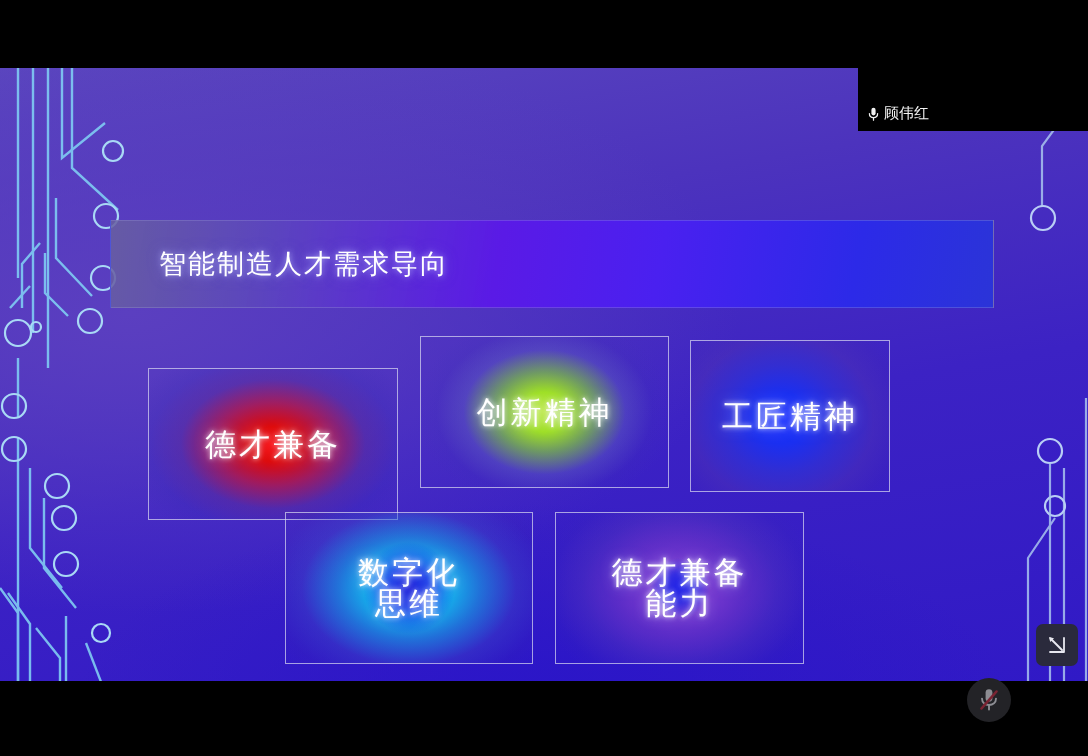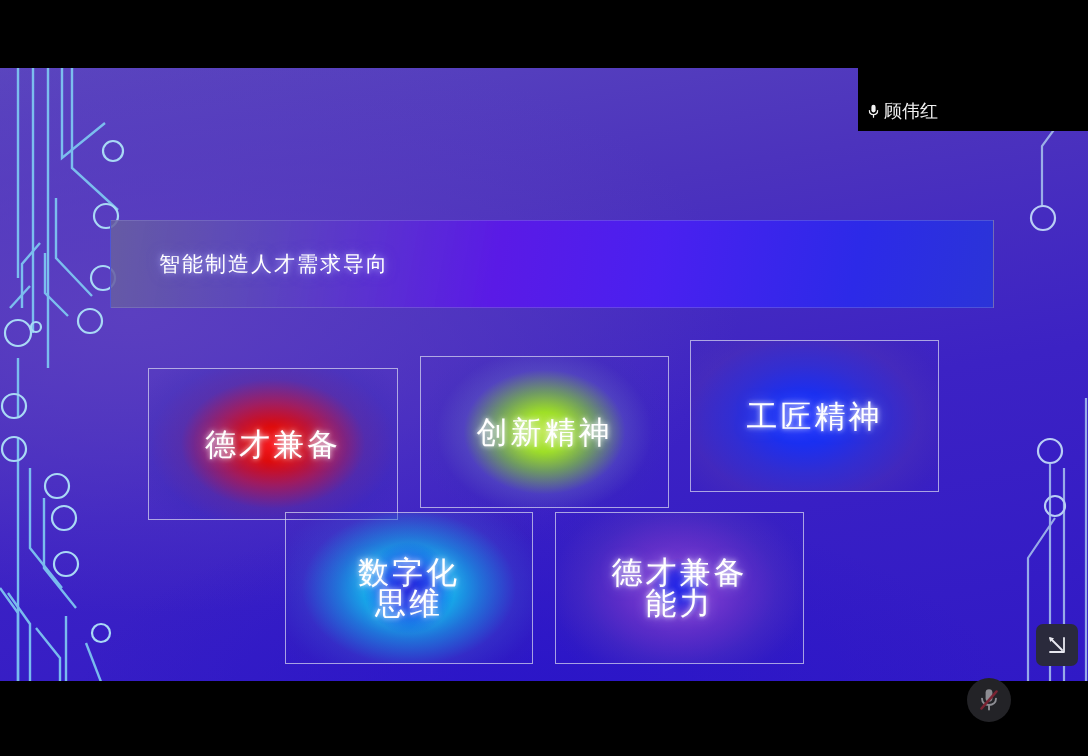--- a/index.html
+++ b/index.html
@@ -34,21 +34,21 @@
       rgba(92,70,190,0.88) 18%,
       #5a1ae6 44%,
       #4a20f0 62%,
       #2c2ae8 84%,
       #2b34d8 100%);
     border:1px solid rgba(160,160,215,0.30);
     display:flex; align-items:center;
   }
   #title-banner .title-text {
     margin-left:48px;
-    color:#fff; font-size:21px; letter-spacing:2px;
+    color:#fff; font-size:27px; letter-spacing:2px;
     text-shadow:0 0 6px rgba(200,200,255,0.75), 0 0 14px rgba(140,140,255,0.5);
     white-space:nowrap;
   }
 
   
   .card {
     position:absolute;
     border:1px solid rgba(215,215,240,0.72);
     display:flex; flex-direction:column;
     align-items:center; justify-content:center;
@@ -58,22 +58,22 @@
   .card .label {
     position:relative; z-index:2;
     color:#fff; font-size:31px; letter-spacing:3px;
     text-shadow:0 0 5px rgba(255,255,255,0.85), 0 0 13px rgba(190,200,255,0.65);
     white-space:nowrap; line-height:1.0;
   }
   .card .label + .label { }
 
   
   #card-1 { left:148px;  top:272px; width:250px; height:152px;margin-top:28px; }
-  #card-2 { left:420px;  top:288px; width:249px; height:152px; }
-  #card-3 { left:690px;  top:272px; width:249px; height:152px; }
+  #card-2 { left:420px;  top:268px; width:249px; height:152px; }
+  #card-3 { left:690px;  top:272px; width:200px; height:152px; }
   
   #card-4 { left:285px;  top:444px; width:248px; height:152px; }
   #card-5 { left:555px;  top:444px; width:249px; height:152px; }
 
   #card-1 .glow { background:
       radial-gradient(ellipse 62% 72% at 50% 50%, #ff0a0a 0%, #e00808 16%, rgba(190,20,60,0.72) 38%,
                       rgba(92,40,150,0.45) 60%, rgba(45,35,170,0.15) 80%, rgba(45,35,170,0) 100%); }
   #card-2 .glow { background:
       radial-gradient(ellipse 52% 66% at 50% 50%, #c3f23a 0%, #9fe024 20%, rgba(128,200,60,0.70) 40%,
                       rgba(95,95,190,0.42) 63%, rgba(60,50,180,0.12) 84%, rgba(60,50,180,0) 100%); }
@@ -102,21 +102,21 @@
     position:absolute; left:858px; top:0; width:230px; height:131px;
     background:#000; overflow:hidden;
   }
   #video-name-chip {
     position:absolute; left:6px; bottom:6px;
     display:flex; align-items:center; gap:5px;
     background:rgba(0,0,0,0.62); border-radius:3px;
     padding:2px 7px 2px 4px;
   }
   #video-name-chip .name {
-    color:#f2f2f2; font-size:18px; white-space:nowrap;
+    color:#f2f2f2; font-size:15px; white-space:nowrap;
   }
 
   
   #bottom-bar {
     position:absolute; left:0; top:681px; width:1088px; height:75px;
     background:#000;
   }
   #mic-button {
     position:absolute; left:967px; top:678px; width:44px; height:44px;
     background:#232327; border-radius:50%;

